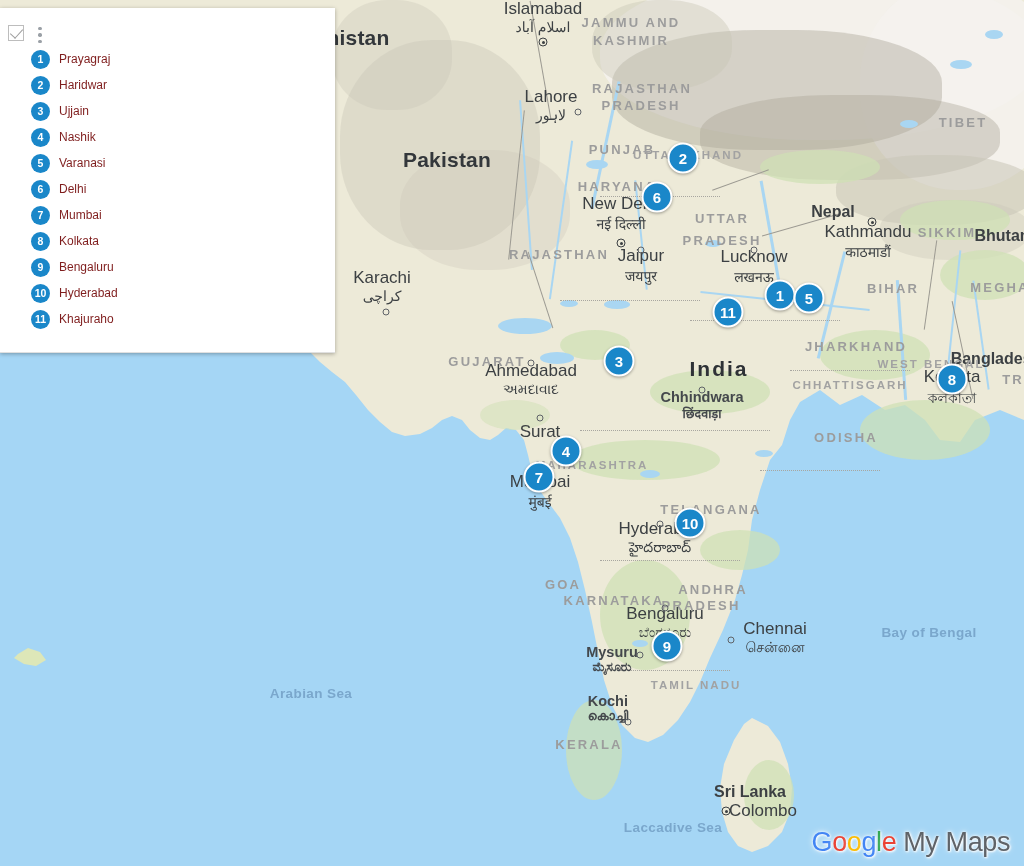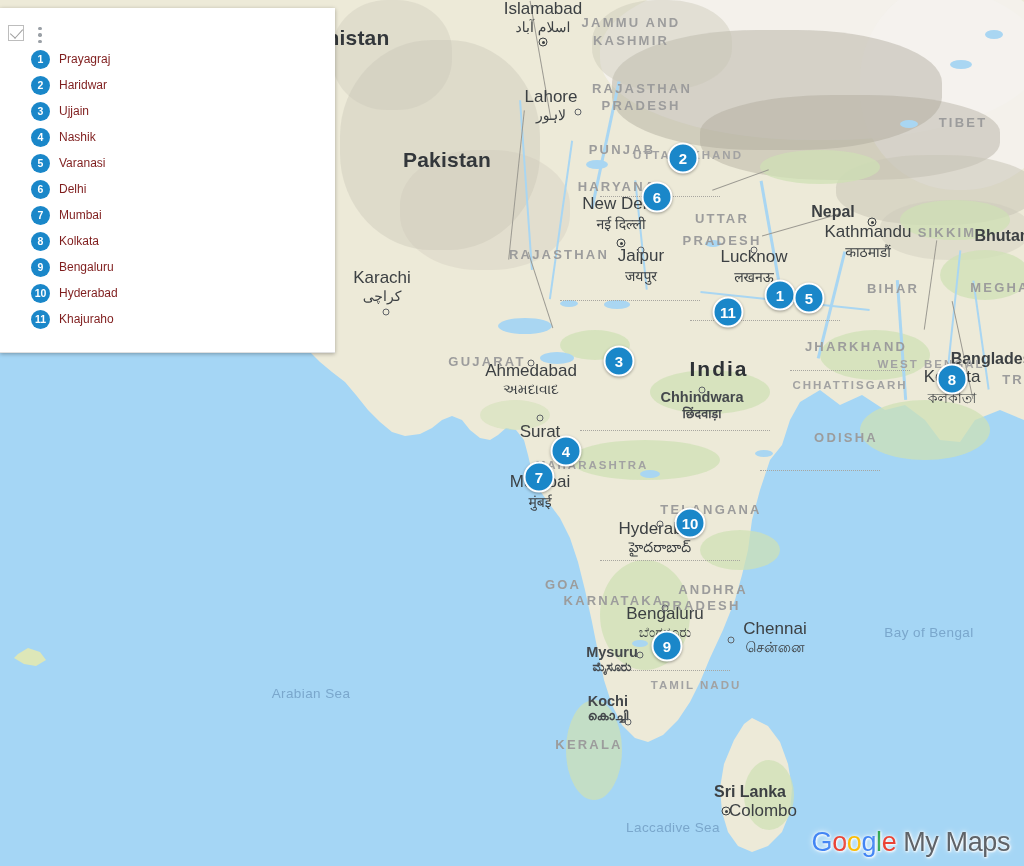--- a/index.html
+++ b/index.html
@@ -109,21 +109,21 @@
 
   .lbl-country  { font-size: 21px; font-weight: 700; color: #33373b; letter-spacing: .2px; }
   .lbl-country-sm { font-size: 16px; font-weight: 700; color: #3c4043; }
   .lbl-india    { font-size: 21px; font-weight: 700; color: #2e3236; letter-spacing: 2px; }
   .lbl-state    { font-size: 13px; font-weight: 700; color: #9c9c9c; letter-spacing: 2.2px; }
   .lbl-state-sm { font-size: 11.5px; font-weight: 700; color: #a2a2a2; letter-spacing: 2px; }
   .lbl-city     { font-size: 17px; font-weight: 400; color: #3c4043; }
   .lbl-city .sub{ font-size: 14px; }
   .lbl-city-sm  { font-size: 14.5px; font-weight: 700; color: #44484c; }
   .lbl-city-sm .sub { font-size: 12.5px; }
-  .lbl-sea      { font-size: 13.5px; font-weight: 400; color: #7aa7cc; letter-spacing: .4px; }
+  .lbl-sea      { font-size: 13.5px; font-weight: 700; color: #7aa7cc; letter-spacing: .4px; }
 
   .city-dot { position: absolute; width: 7px; height: 7px; border-radius: 50%;
               border: 1.4px solid #5f6368; background: transparent;
               transform: translate(-50%,-50%); }
   .cap-dot  { position: absolute; width: 9px; height: 9px; border-radius: 50%;
               border: 1.6px solid #3c4043; background: transparent;
               transform: translate(-50%,-50%); }
   .cap-dot::after { content:""; position:absolute; left:50%; top:50%;
               width:3px; height:3px; border-radius:50%; background:#3c4043;
               transform: translate(-50%,-50%); }

